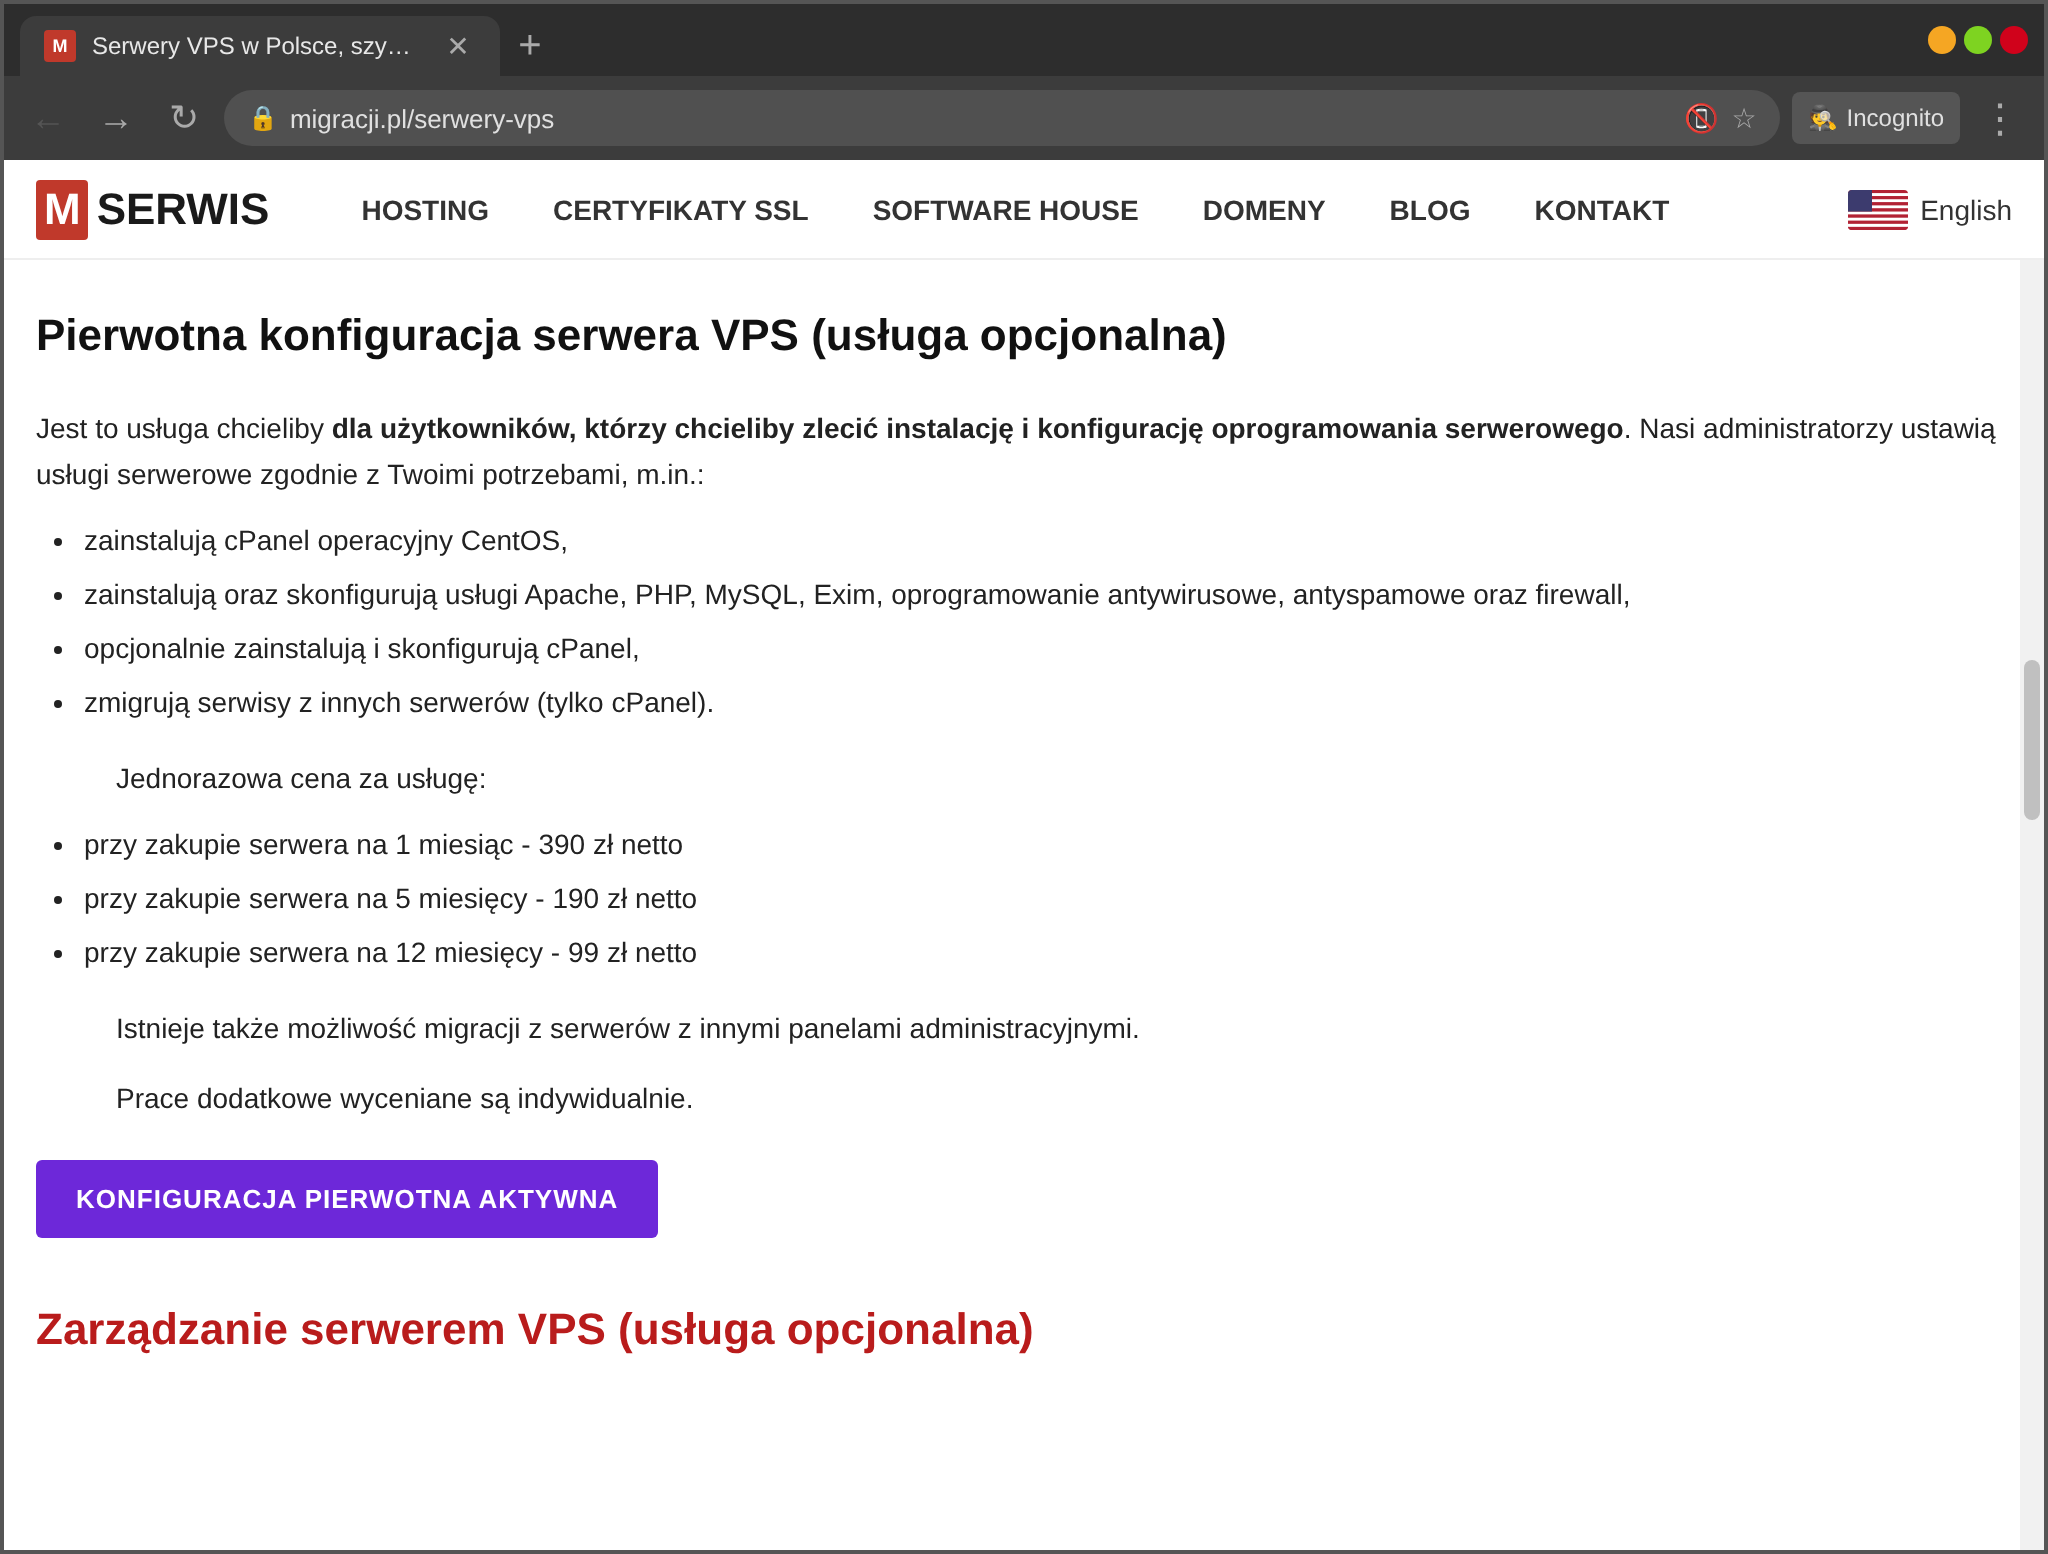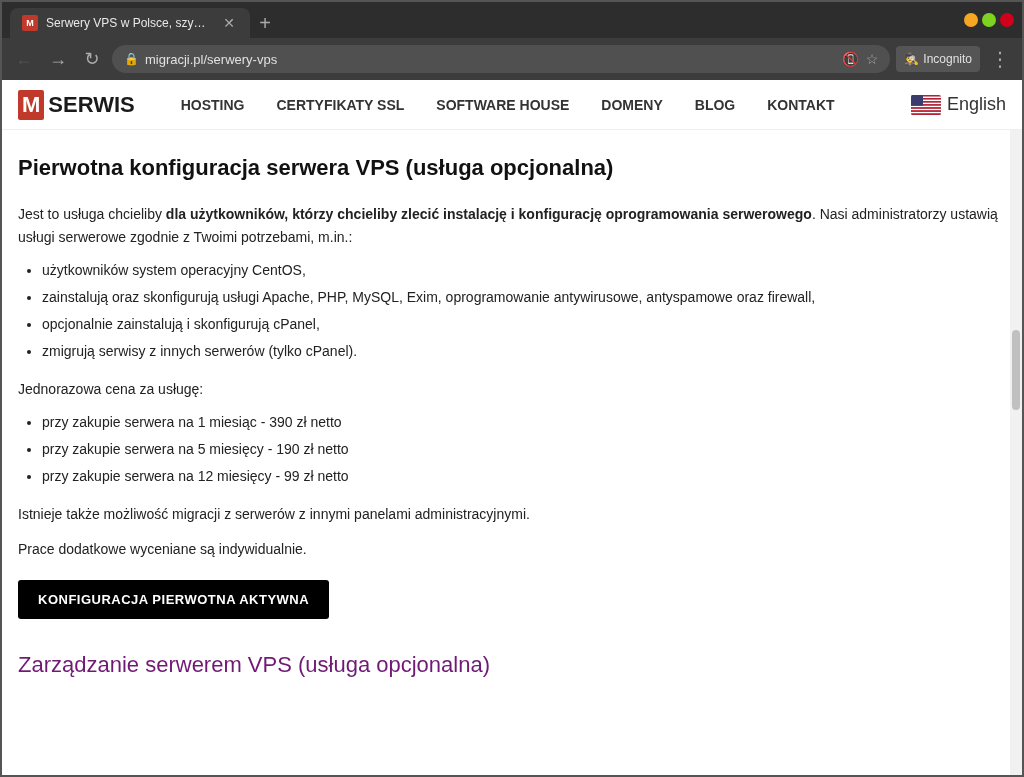--- a/index.html
+++ b/index.html
@@ -167,21 +167,21 @@
     }
     .lang-btn {
       display: flex; align-items: center; gap: 6px;
       margin-left: auto;
       cursor: pointer;
     }
     .flag {
       width: 30px; height: 20px;
       display: inline-flex; flex-direction: column; overflow: hidden; border-radius: 2px;
     }
-    .lang-text { font-size: 18px; color: #333; font-weight: normal; }
+    .lang-text { font-size: 14px; color: #333; font-weight: normal; }
 
     
     .page-content {
       flex: 1;
       padding: 20px 16px;
       overflow: hidden;
       position: relative;
       color: #222;
       line-height: 1.6;
     }
@@ -222,41 +222,42 @@
     }
     .bullet-list li {
       margin-bottom: 6px;
       font-size: 14px;
       line-height: 1.5;
     }
 
     .section-label {
       font-size: 14px;
       margin-bottom: 12px;
+      margin-left: 40px;
     }
 
     .cta-btn {
       display: inline-block;
-      background: #000000;
+      background: #6d28d9;
       color: #fff;
       font-size: 13px;
       font-weight: bold;
       letter-spacing: 0.5px;
       padding: 12px 20px;
       border-radius: 3px;
       cursor: pointer;
       border: none;
       margin: 8px 0 20px 0;
       text-transform: uppercase;
     }
 
     .section-title-2 {
       font-size: 22px;
-      font-weight: normal;
-      color: #701a75;
+      font-weight: bold;
+      color: #b91c1c;
       margin-top: 8px;
     }
   </style>
 </head>
 <body>
 
 <div class="browser-frame">
 
   <div class="title-bar">
     <div class="tab-bar">
@@ -335,21 +336,21 @@
     <div style="flex:1; overflow:hidden; position:relative; display:flex;">
       <div class="page-content" style="flex:1; overflow:hidden;">
 
         <h1 class="page-title">Pierwotna konfiguracja serwera VPS (usługa opcjonalna)</h1>
 
         <p class="intro-text">
           <span>Jest to usługa chcieliby </span><span class="bold">dla użytkowników, którzy chcieliby zlecić instalację i konfigurację oprogramowania serwerowego</span><span>. Nasi administratorzy ustawią usługi serwerowe zgodnie z Twoimi potrzebami, m.in.:</span>
         </p>
 
         <ul class="bullet-list">
-          <li>użytkowników system operacyjny CentOS,</li>
+          <li>zainstalują cPanel operacyjny CentOS,</li>
           <li>zainstalują oraz skonfigurują usługi Apache, PHP, MySQL, Exim, oprogramowanie antywirusowe, antyspamowe oraz firewall,</li>
           <li>opcjonalnie zainstalują i skonfigurują cPanel,</li>
           <li>zmigrują serwisy z innych serwerów (tylko cPanel).</li>
         </ul>
 
         <p class="section-label">Jednorazowa cena za usługę:</p>
 
         <ul class="bullet-list">
           <li>przy zakupie serwera na 1 miesiąc - 390 zł netto</li>
           <li>przy zakupie serwera na 5 miesięcy - 190 zł netto</li>

